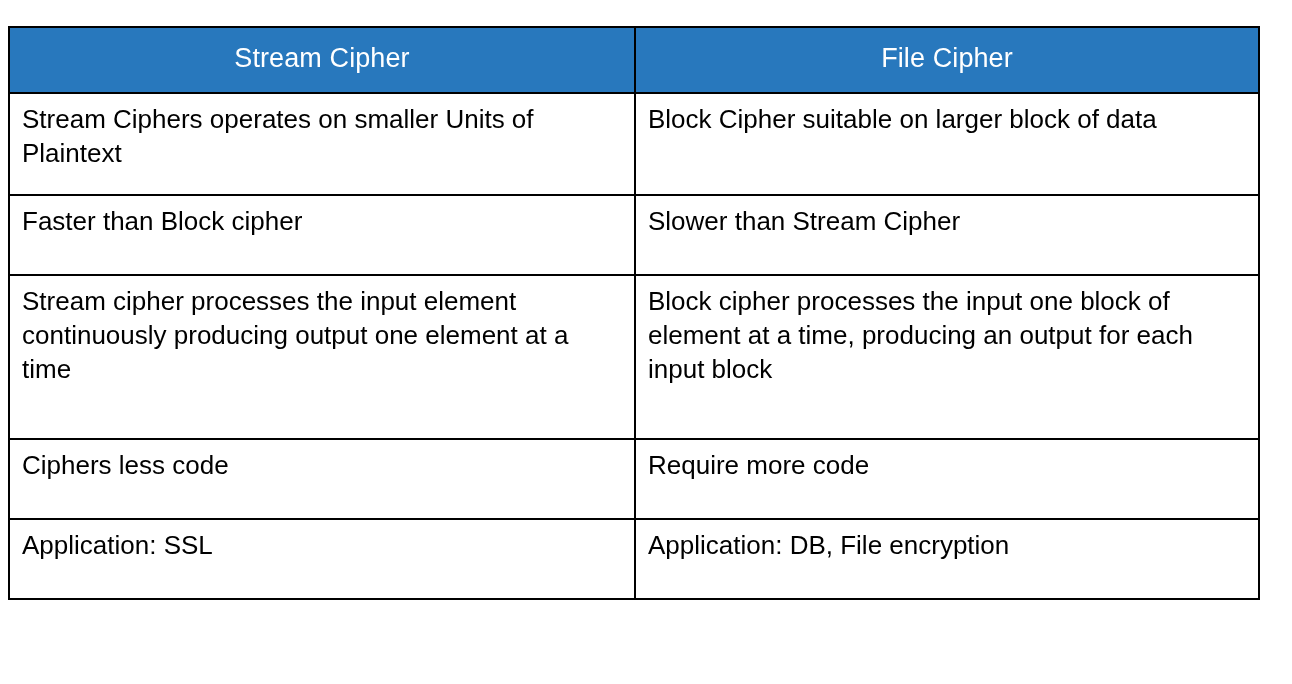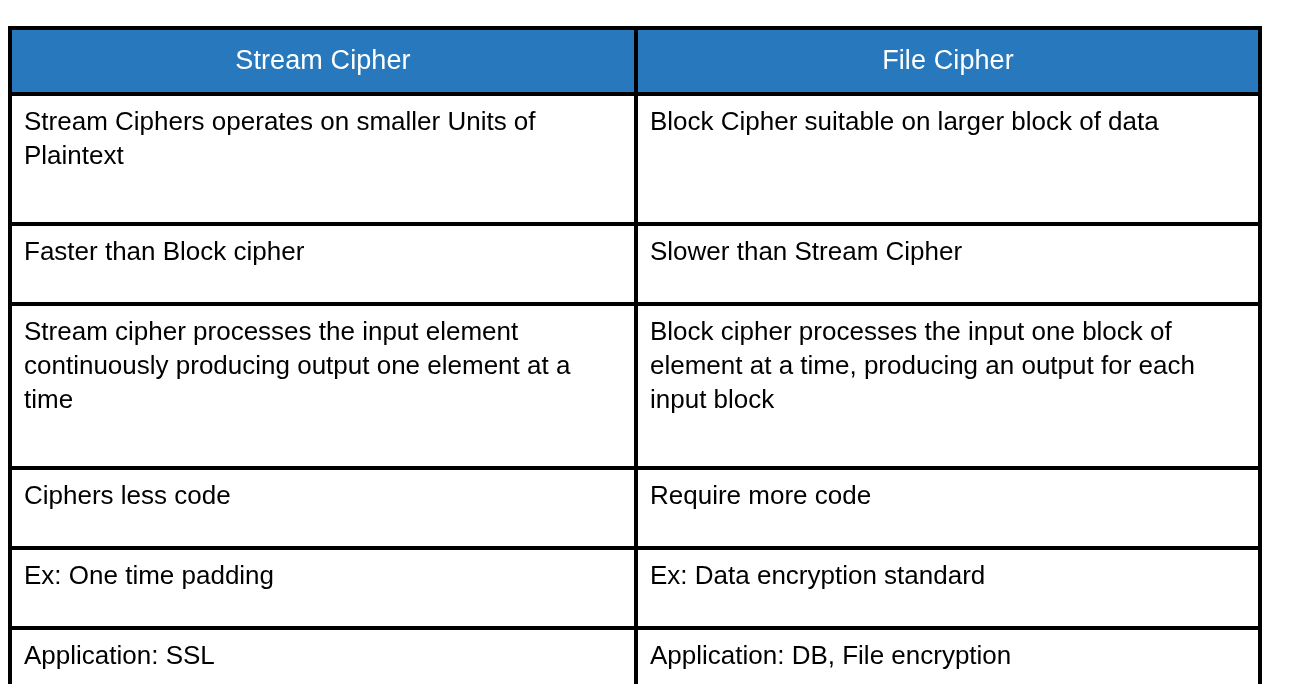--- a/index.html
+++ b/index.html
@@ -30,21 +30,21 @@
     border-collapse: collapse;
     table-layout: fixed;
     background: #ffffff;
   }
 
   .comparison-table col.col-left  { width: 626px; }
   .comparison-table col.col-right { width: 624px; }
 
   .comparison-table th,
   .comparison-table td {
-    border: 4px solid #000000;
+    border: 2px solid #000000;
     vertical-align: top;
     box-sizing: border-box;
   }
 
   .comparison-table thead th {
     background: #2878BD;
     color: #ffffff;
     text-align: center;
     font-weight: normal;
     font-size: 27px;
@@ -55,21 +55,21 @@
   }
 
   .comparison-table tbody td {
     color: #000000;
     font-size: 26px;
     line-height: 1.3;
     padding: 9px 12px 10px 12px;
     font-weight: normal;
   }
 
-  .comparison-table tbody tr.r-tall td   { height: 130px; }
+  .comparison-table tbody tr.r-tall td   { height: 102px; }
   .comparison-table tbody tr.r-short td  { height: 80px; }
   .comparison-table tbody tr.r-tallest td{ height: 164px; }
 
   .cell-text {
     display: block;
   }
 </style>
 </head>
 <body>
 
@@ -118,28 +118,20 @@
       <tr class="r-short">
         <td>
           <span class="cell-text">Ciphers less code</span>
         </td>
         <td>
           <span class="cell-text">Require more code</span>
         </td>
       </tr>
 
 
-      <tr class="r-short">
-        <td>
-          <span class="cell-text">Ex: One time padding</span>
-        </td>
-        <td>
-          <span class="cell-text">Ex: Data encryption standard</span>
-        </td>
-      </tr>
 
       <tr class="r-short">
         <td>
           <span class="cell-text">Application: SSL</span>
         </td>
         <td>
           <span class="cell-text">Application: DB, File encryption</span>
         </td>
       </tr>
 

